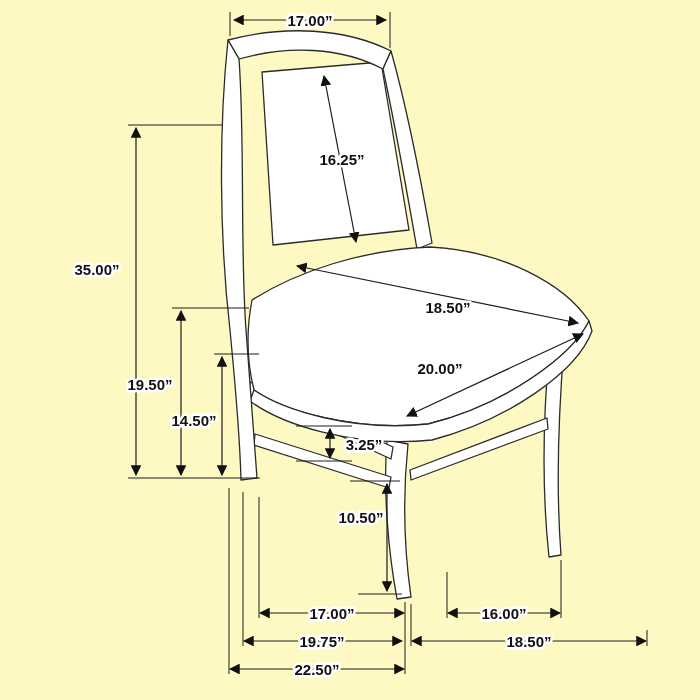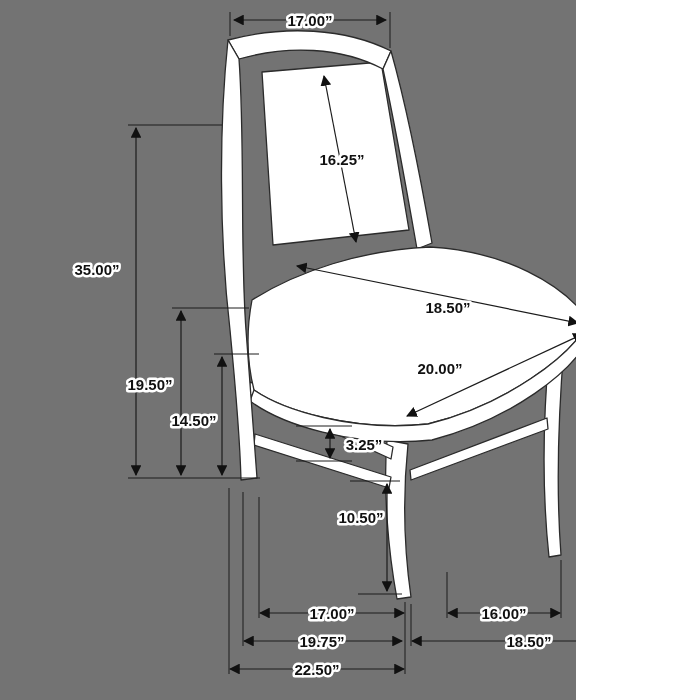--- a/index.html
+++ b/index.html
@@ -1,20 +1,20 @@
 <!DOCTYPE html>
 <html><head>
 <meta charset="utf-8">
 <style>
   html, body { margin: 0; padding: 0; background: #ffffff; }
   .stage {
     position: relative;
-    width: 576px;
+    width: 700px;
     height: 700px;
-    background: #737373;
+    background: #fef9c3;
     overflow: hidden;
   }
   svg { display: block; }
   .part {
     fill: #ffffff;
     stroke: #2b2b2b;
     stroke-width: 1.3;
     stroke-linejoin: round;
   }
   .ext {

